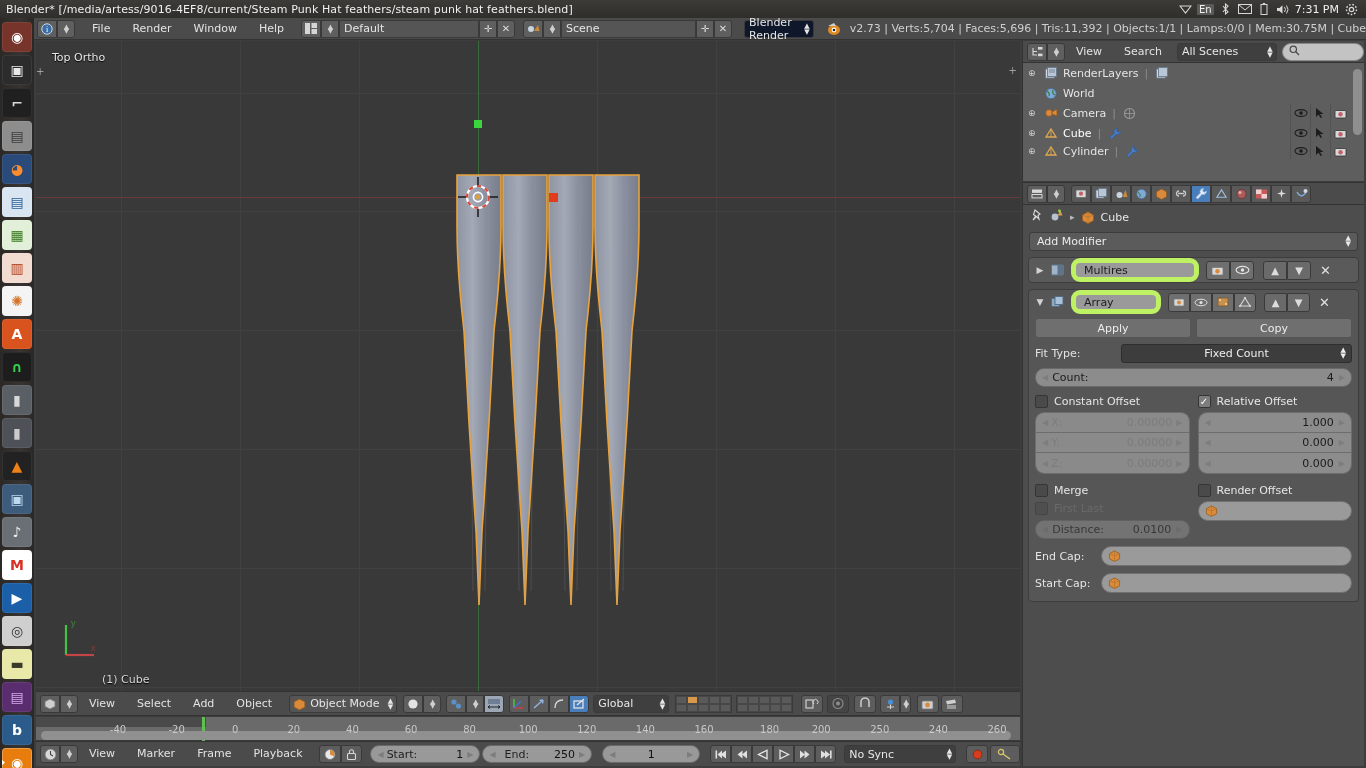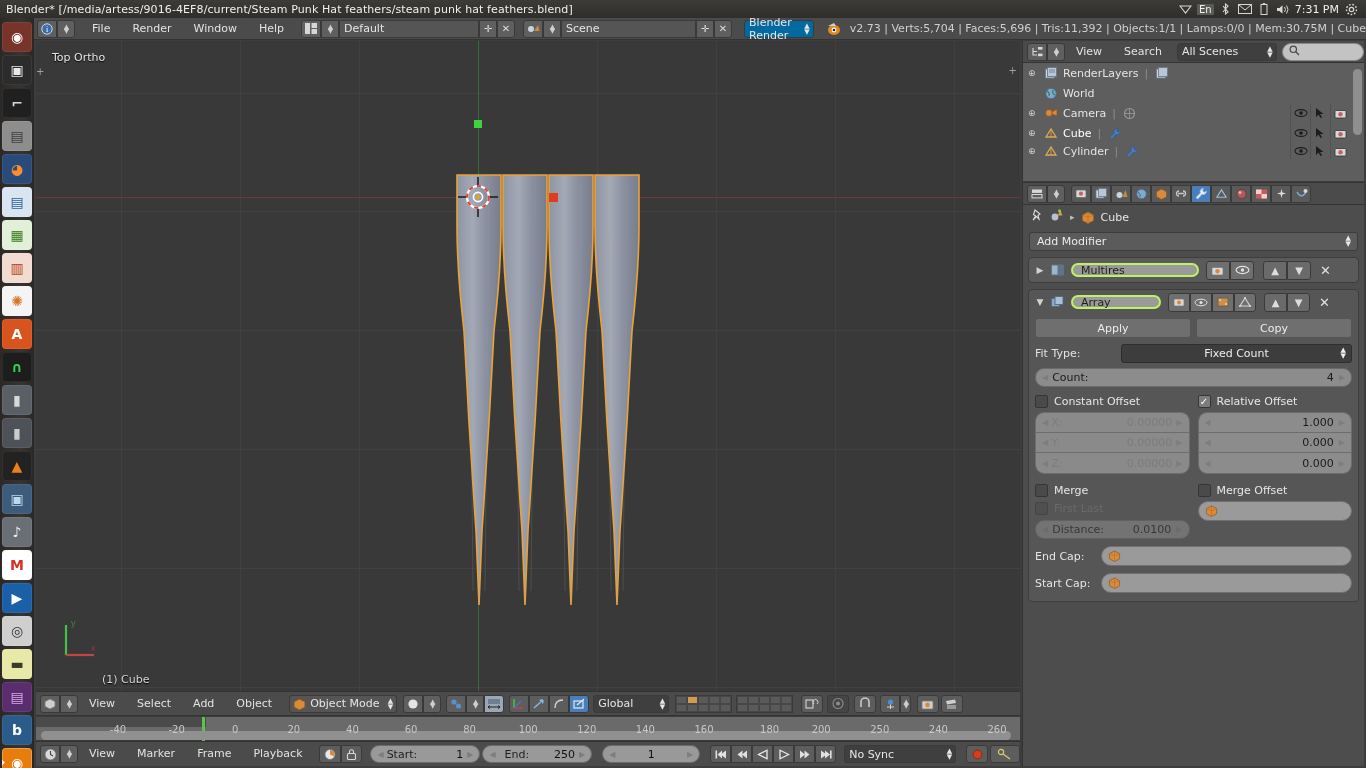--- a/index.html
+++ b/index.html
@@ -169,21 +169,21 @@
   }
   .addmod {
     margin: 3px 6px 0 6px; height: 19px; background: #5b5b5b;
     border: 1px solid #3c3c3c; border-radius: 3px;
     display: flex; align-items: center; padding: 0 7px; font-size: 11px; color: #eaeaea;
     position: relative;
   }
   .modpanel { margin: 6px 5px 0 5px; background: #565656; border: 1px solid #3d3d3d; border-radius: 4px; }
   .modhead { height: 24px; display: flex; align-items: center; padding: 0 4px; gap: 3px; }
   .modname {
-    height: 14px; background: #9a9a9a; border: 2px solid #bef264; border-radius: 9px;
+    height: 24px; background: #9a9a9a; border: 5px solid #bef264; border-radius: 9px;
     display: flex; align-items: center; padding: 0 8px; font-size: 11px; color: #1c1c1c;
   }
   .modbody { padding: 4px 6px 8px 6px; }
   .btnrow { display: flex; gap: 5px; }
   .pbtn {
     flex: 1; height: 20px; background: #6f6f6f; border: 1px solid #555; border-radius: 3px;
     display: flex; align-items: center; justify-content: center; font-size: 11px; color: #ececec;
   }
   .rowlbl { display: flex; align-items: center; gap: 20px; margin-top: 6px; font-size: 11px; color: #e2e2e2; }
   .selectbox {
@@ -349,21 +349,21 @@
               <span>▼</span>
             </span>
           </div>
         <div class="field-dd" style="width:135px;border-radius:0;">
           <span>Scene</span>
         </div>
         <div class="iconbtn" style="width:18px;border-radius:0;">✛</div>
         <div class="iconbtn" style="width:18px;border-radius:0 3px 3px 0;">✕</div>
       </div>
 
-      <div class="field-dd" style="margin-left:12px;width:115px;background:#0369a1;">
+      <div class="field-dd" style="margin-left:12px;width:115px;background:#0f172a;">
         <span>Blender Render</span>
         <span class="arrows">
             <span>▲</span>
             <span>▼</span>
           </span>
       </div>
 
       <div style="margin-left:12px;display:flex;align-items:center;">
         <svg width="16" height="14" viewBox="0 0 16 14">
             <ellipse cx="8" cy="8" rx="6" ry="5" fill="#e08a20"></ellipse>
@@ -1248,21 +1248,21 @@
               <div class="slider" style="opacity:.55;">
                 <span class="arrw">◀</span>
                 <span style="margin-right:auto;margin-left:4px;">Distance:</span>
                 <span>0.0100</span>
                 <span class="arrw" style="margin-left:5px;">▶</span>
               </div>
             </div>
             <div class="col">
               <div class="chkrow">
                 <span class="chk"></span>
-                <span>Merge Offset</span>
+                <span>Render Offset</span>
               </div>
               <div class="objfield">
                 <span style="display:inline-flex;">
                   <svg width="13" height="12" viewBox="0 0 14 13">
                       <path d="M7 1 L12.5 4 L12.5 9.5 L7 12.5 L1.5 9.5 L1.5 4 Z" fill="#d98a3a" stroke="#9a5f20" stroke-width=".9"></path>
                       <path d="M7 1 L7 6.3 L1.5 4 M7 6.3 L12.5 4 M7 6.3 L7 12.5" fill="none" stroke="#b8742a" stroke-width=".8"></path>
                     </svg>
                 </span>
                 <span style="font-size:11px;color:#1d1d1d;"></span>
               </div>

